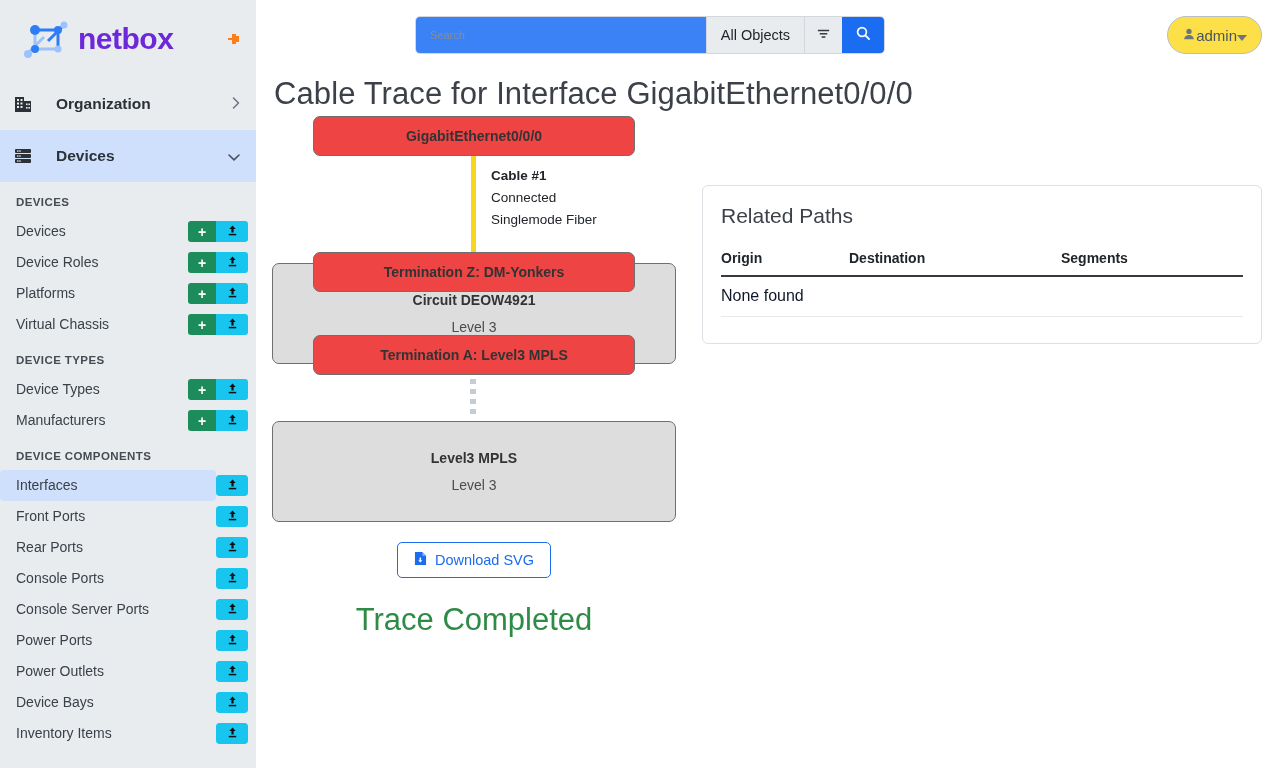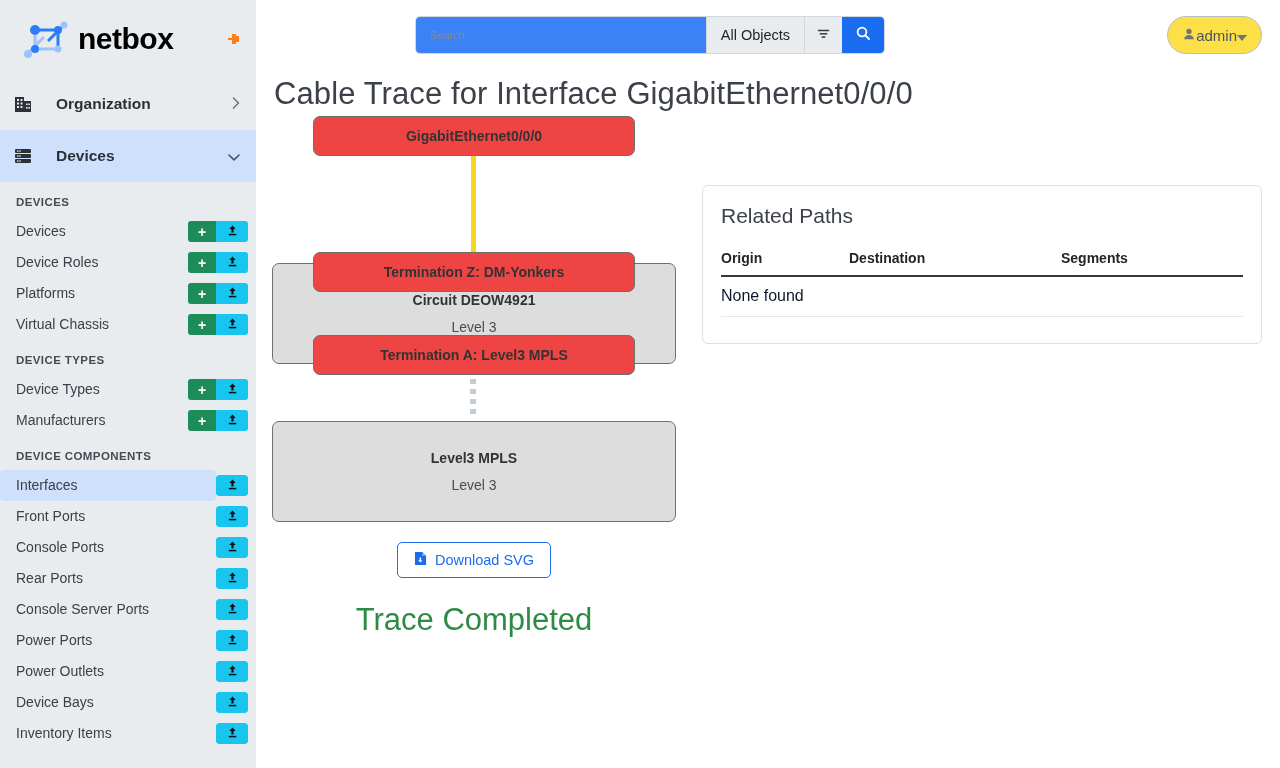--- a/index.html
+++ b/index.html
@@ -18,21 +18,21 @@
     overflow: hidden;
   }
   .brand-row {
     height: 78px;
     display: flex; align-items: center;
     padding: 0 14px 0 22px;
   }
   .logo-wrap { display: flex; align-items: center; gap: 8px; flex: 1; }
   .logo-mark { width: 48px; height: 44px; flex: none; }
   .logo-text {
-    font-size: 30px; font-weight: 700; color: #000000;
+    font-size: 30px; font-weight: 700; color: #6d28d9;
     letter-spacing: -0.5px; line-height: 1;
   }
   .pin-icon { width: 18px; height: 16px; flex: none; }
 
   .nav-group {
     display: flex; align-items: center;
     height: 52px; padding: 0 16px 0 14px;
     cursor: pointer;
   }
   .nav-group.active { background: #cfe0fc; }
@@ -381,32 +381,32 @@
         <div class="ni-btns">
           <div class="btn-imp only-imp">
             <span><svg viewBox="0 0 14 14" width="13" height="13">
                 <path d="M7 1.5 L10.4 5.4 H8.2 V9.2 H5.8 V5.4 H3.6 Z" fill="#0b1016"></path>
                 <rect x="3" y="10.6" width="8" height="1.6" fill="#0b1016"></rect>
               </svg></span>
           </div>
         </div>
       </div>
       <div class="nav-item">
+        <span class="ni-label">Rear Ports</span>
+        <div class="ni-btns">
+          <div class="btn-imp only-imp">
+            <span><svg viewBox="0 0 14 14" width="13" height="13">
+                <path d="M7 1.5 L10.4 5.4 H8.2 V9.2 H5.8 V5.4 H3.6 Z" fill="#0b1016"></path>
+                <rect x="3" y="10.6" width="8" height="1.6" fill="#0b1016"></rect>
+              </svg></span>
+          </div>
+        </div>
+      </div>
+      <div class="nav-item">
         <span class="ni-label">Console Ports</span>
-        <div class="ni-btns">
-          <div class="btn-imp only-imp">
-            <span><svg viewBox="0 0 14 14" width="13" height="13">
-                <path d="M7 1.5 L10.4 5.4 H8.2 V9.2 H5.8 V5.4 H3.6 Z" fill="#0b1016"></path>
-                <rect x="3" y="10.6" width="8" height="1.6" fill="#0b1016"></rect>
-              </svg></span>
-          </div>
-        </div>
-      </div>
-      <div class="nav-item">
-        <span class="ni-label">Rear Ports</span>
         <div class="ni-btns">
           <div class="btn-imp only-imp">
             <span><svg viewBox="0 0 14 14" width="13" height="13">
                 <path d="M7 1.5 L10.4 5.4 H8.2 V9.2 H5.8 V5.4 H3.6 Z" fill="#0b1016"></path>
                 <rect x="3" y="10.6" width="8" height="1.6" fill="#0b1016"></rect>
               </svg></span>
           </div>
         </div>
       </div>
       <div class="nav-item">
@@ -515,20 +515,25 @@
 
     <div class="trace-col">
 
 
       <div class="node-term overlap-up">
         <span>GigabitEthernet0/0/0</span>
       </div>
 
       <div class="cable-seg">
         <div class="cable-line" style="background: rgb(245, 215, 32);"></div>
+        <div class="cable-info">
+          <div class="ci-title">Cable #1</div>
+          <div class="ci-line">Connected</div>
+          <div class="ci-line">Singlemode Fiber</div>
+        </div>
       </div>
 
       <div class="node-term">
         <span>Termination Z: DM-Yonkers</span>
       </div>
 
       <div class="node-circuit overlap-up">
         <div class="nc-name">Circuit DEOW4921</div>
         <div class="nc-sub">Level 3</div>
       </div>

